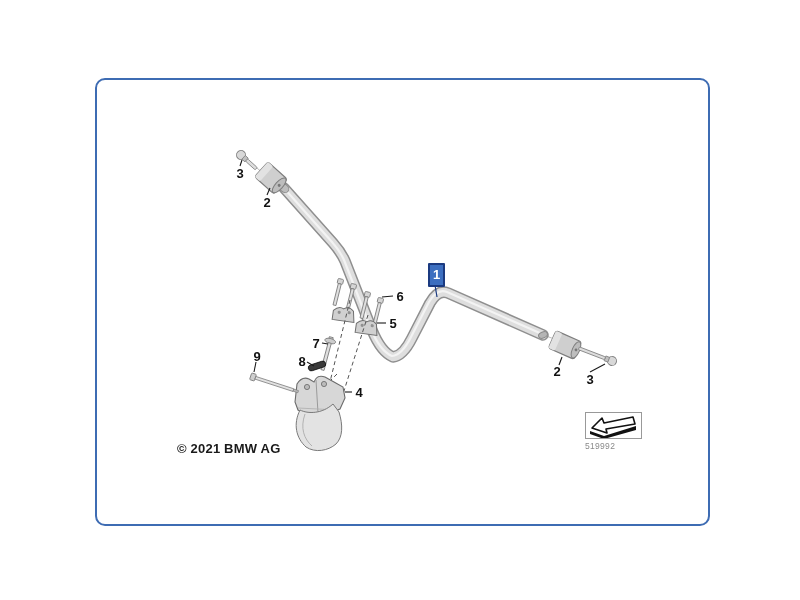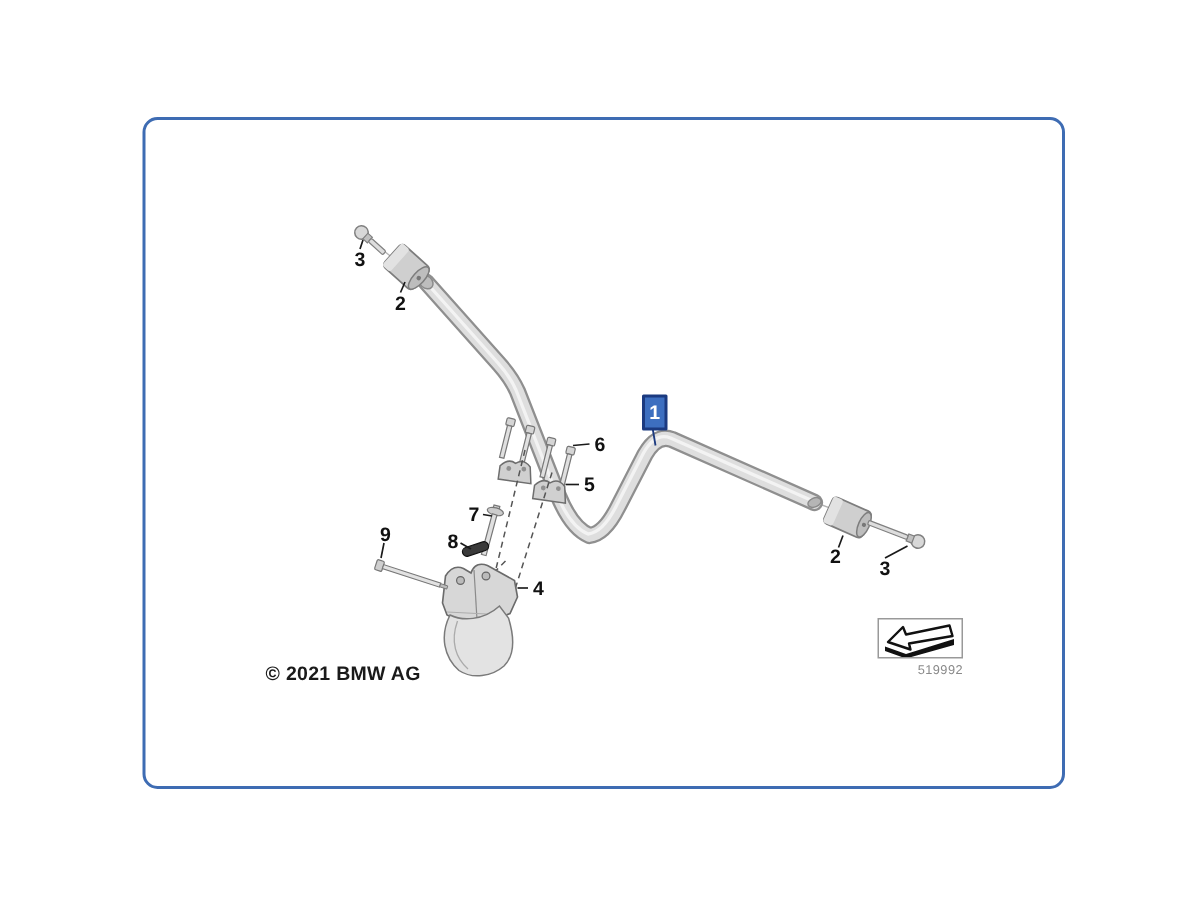--- a/index.html
+++ b/index.html
@@ -26,21 +26,21 @@
   .copyright{
     position:absolute;left:177px;top:441px;
     font-size:13px;font-weight:bold;letter-spacing:.2px;color:#1a1a1a;
   }
   .thumb-box{
     position:absolute;left:585px;top:412px;width:57px;height:27px;
     border:1px solid #999;background:#fff;box-sizing:border-box;
   }
   .thumb-number{
     position:absolute;left:585px;top:441px;width:57px;
-    font-size:8.5px;color:#8a8a8a;text-align:right;letter-spacing:.3px;
+    font-size:8.5px;color:#8a8a8a;text-align:left;letter-spacing:.3px;
   }
 </style>
 </head>
 <body>
 
 <div id="canvas">
 
   <div class="frame"></div>
 
   <svg class="artwork" width="800" height="600" viewBox="0 0 800 600">

